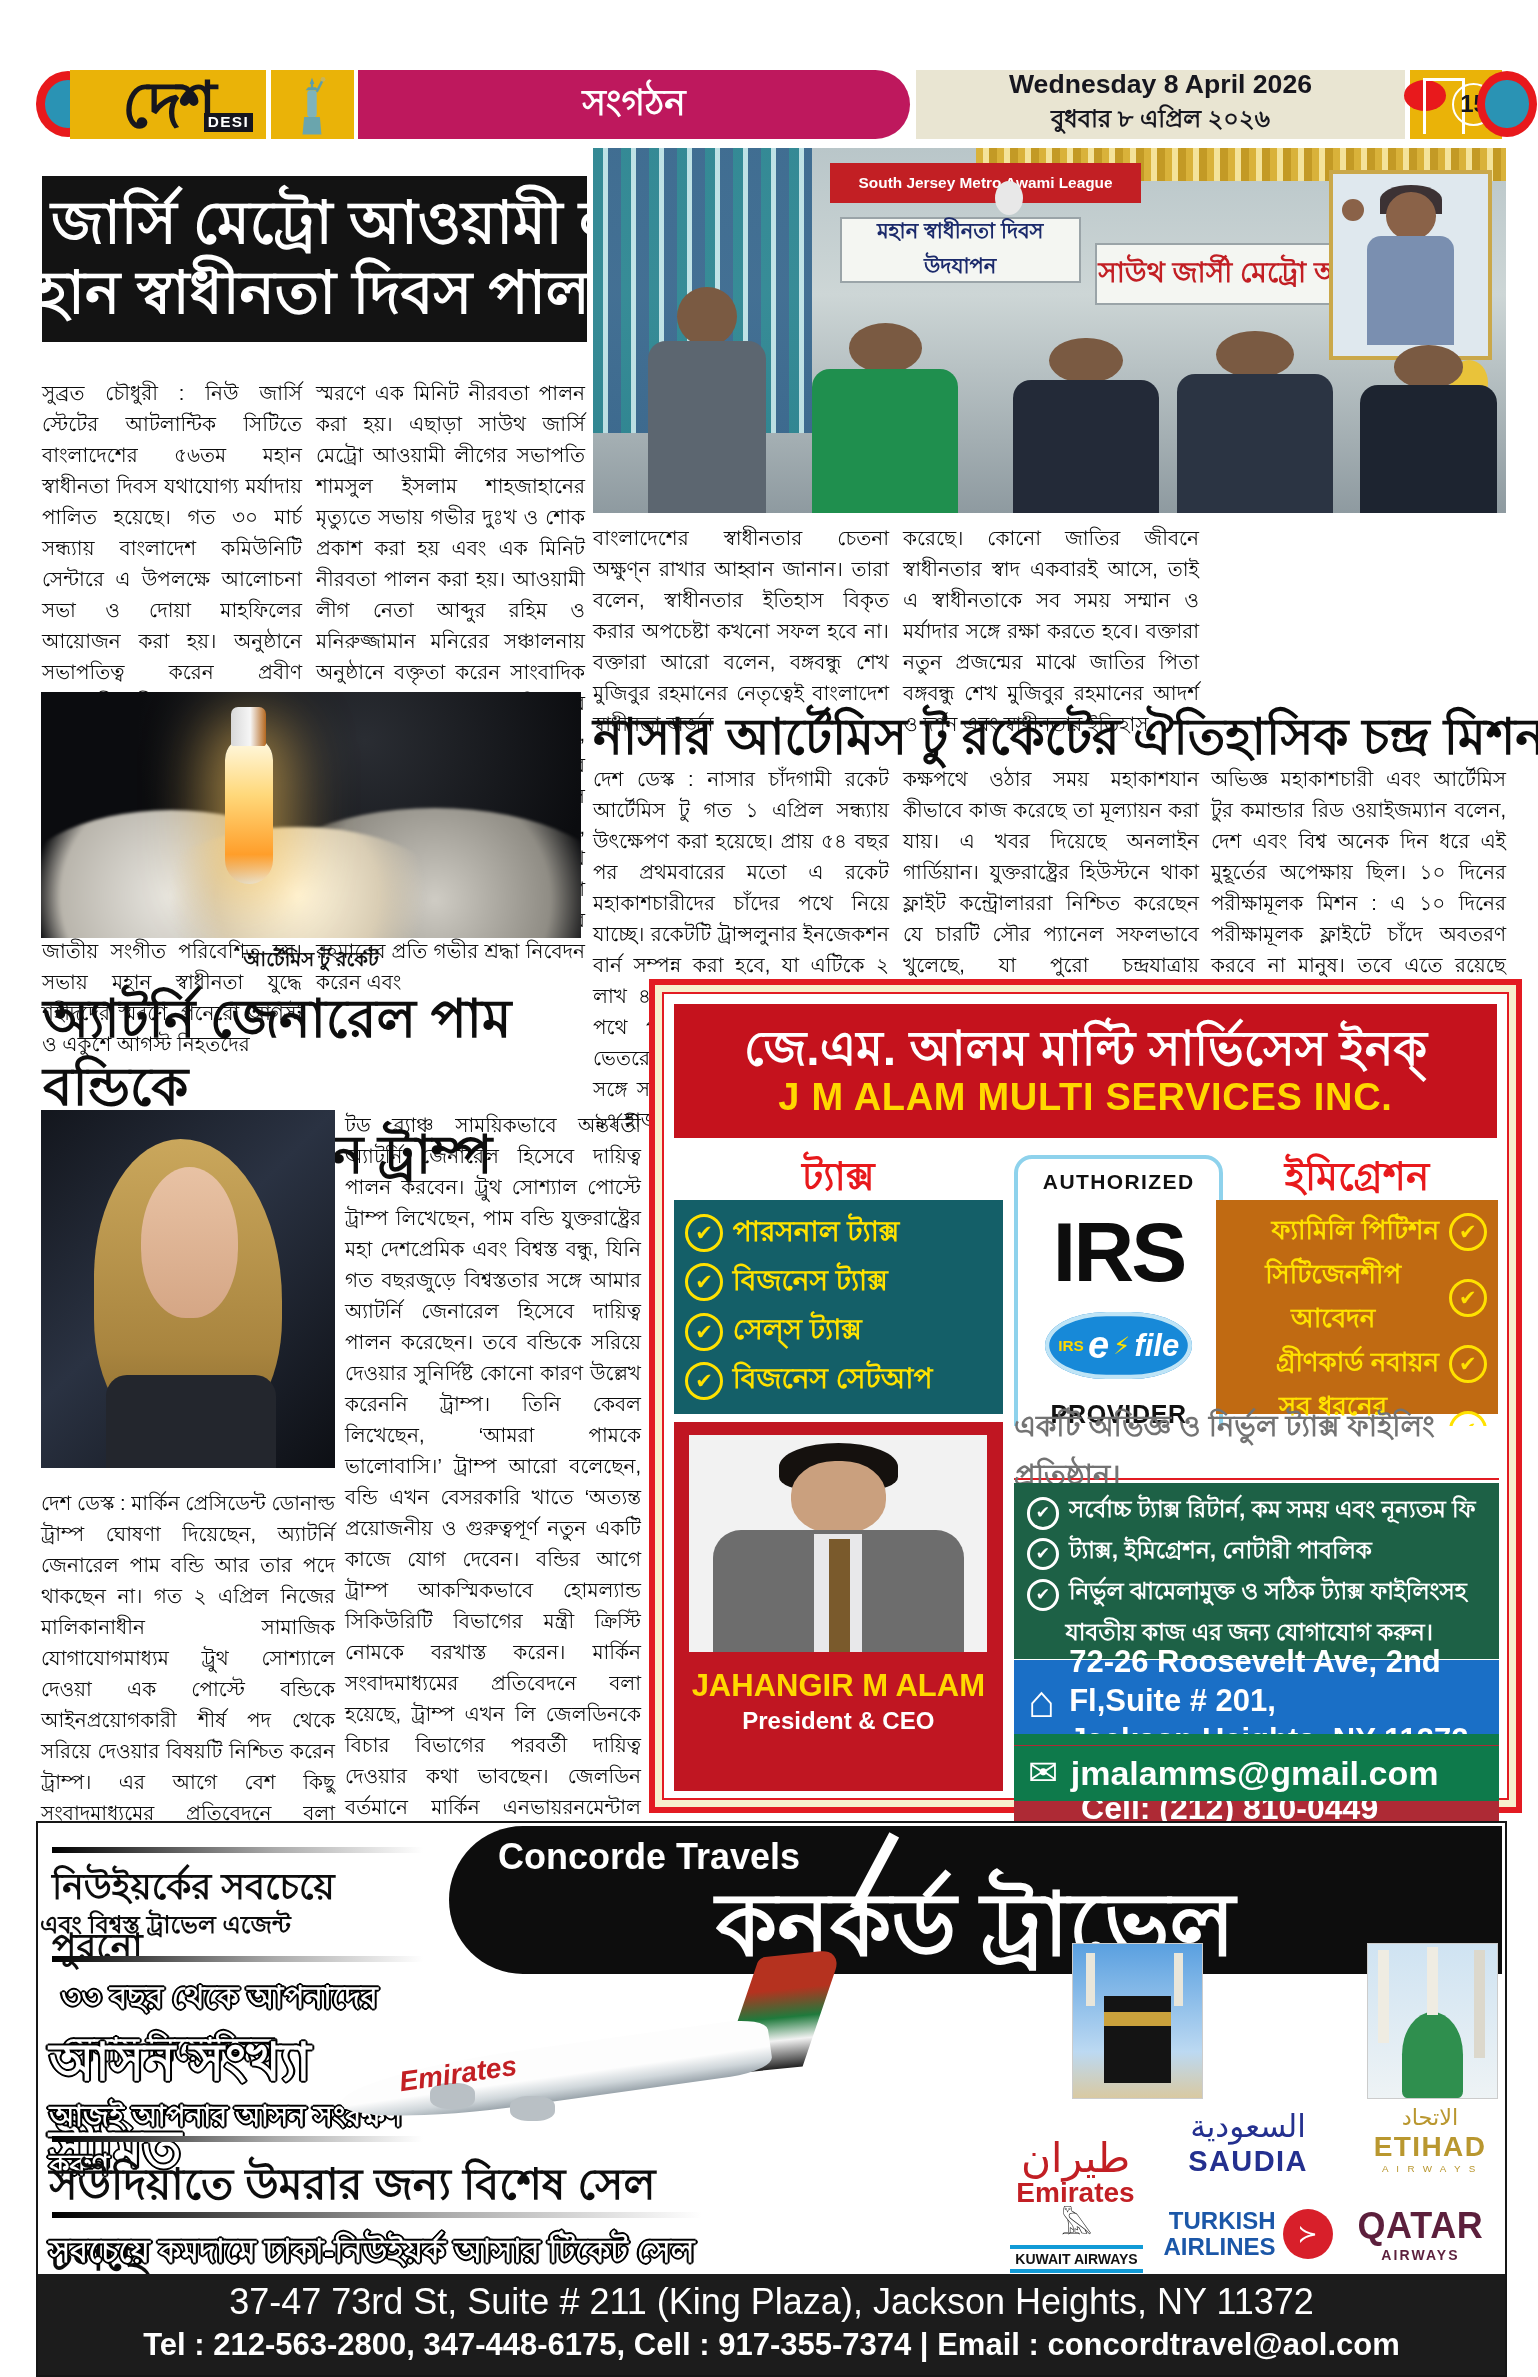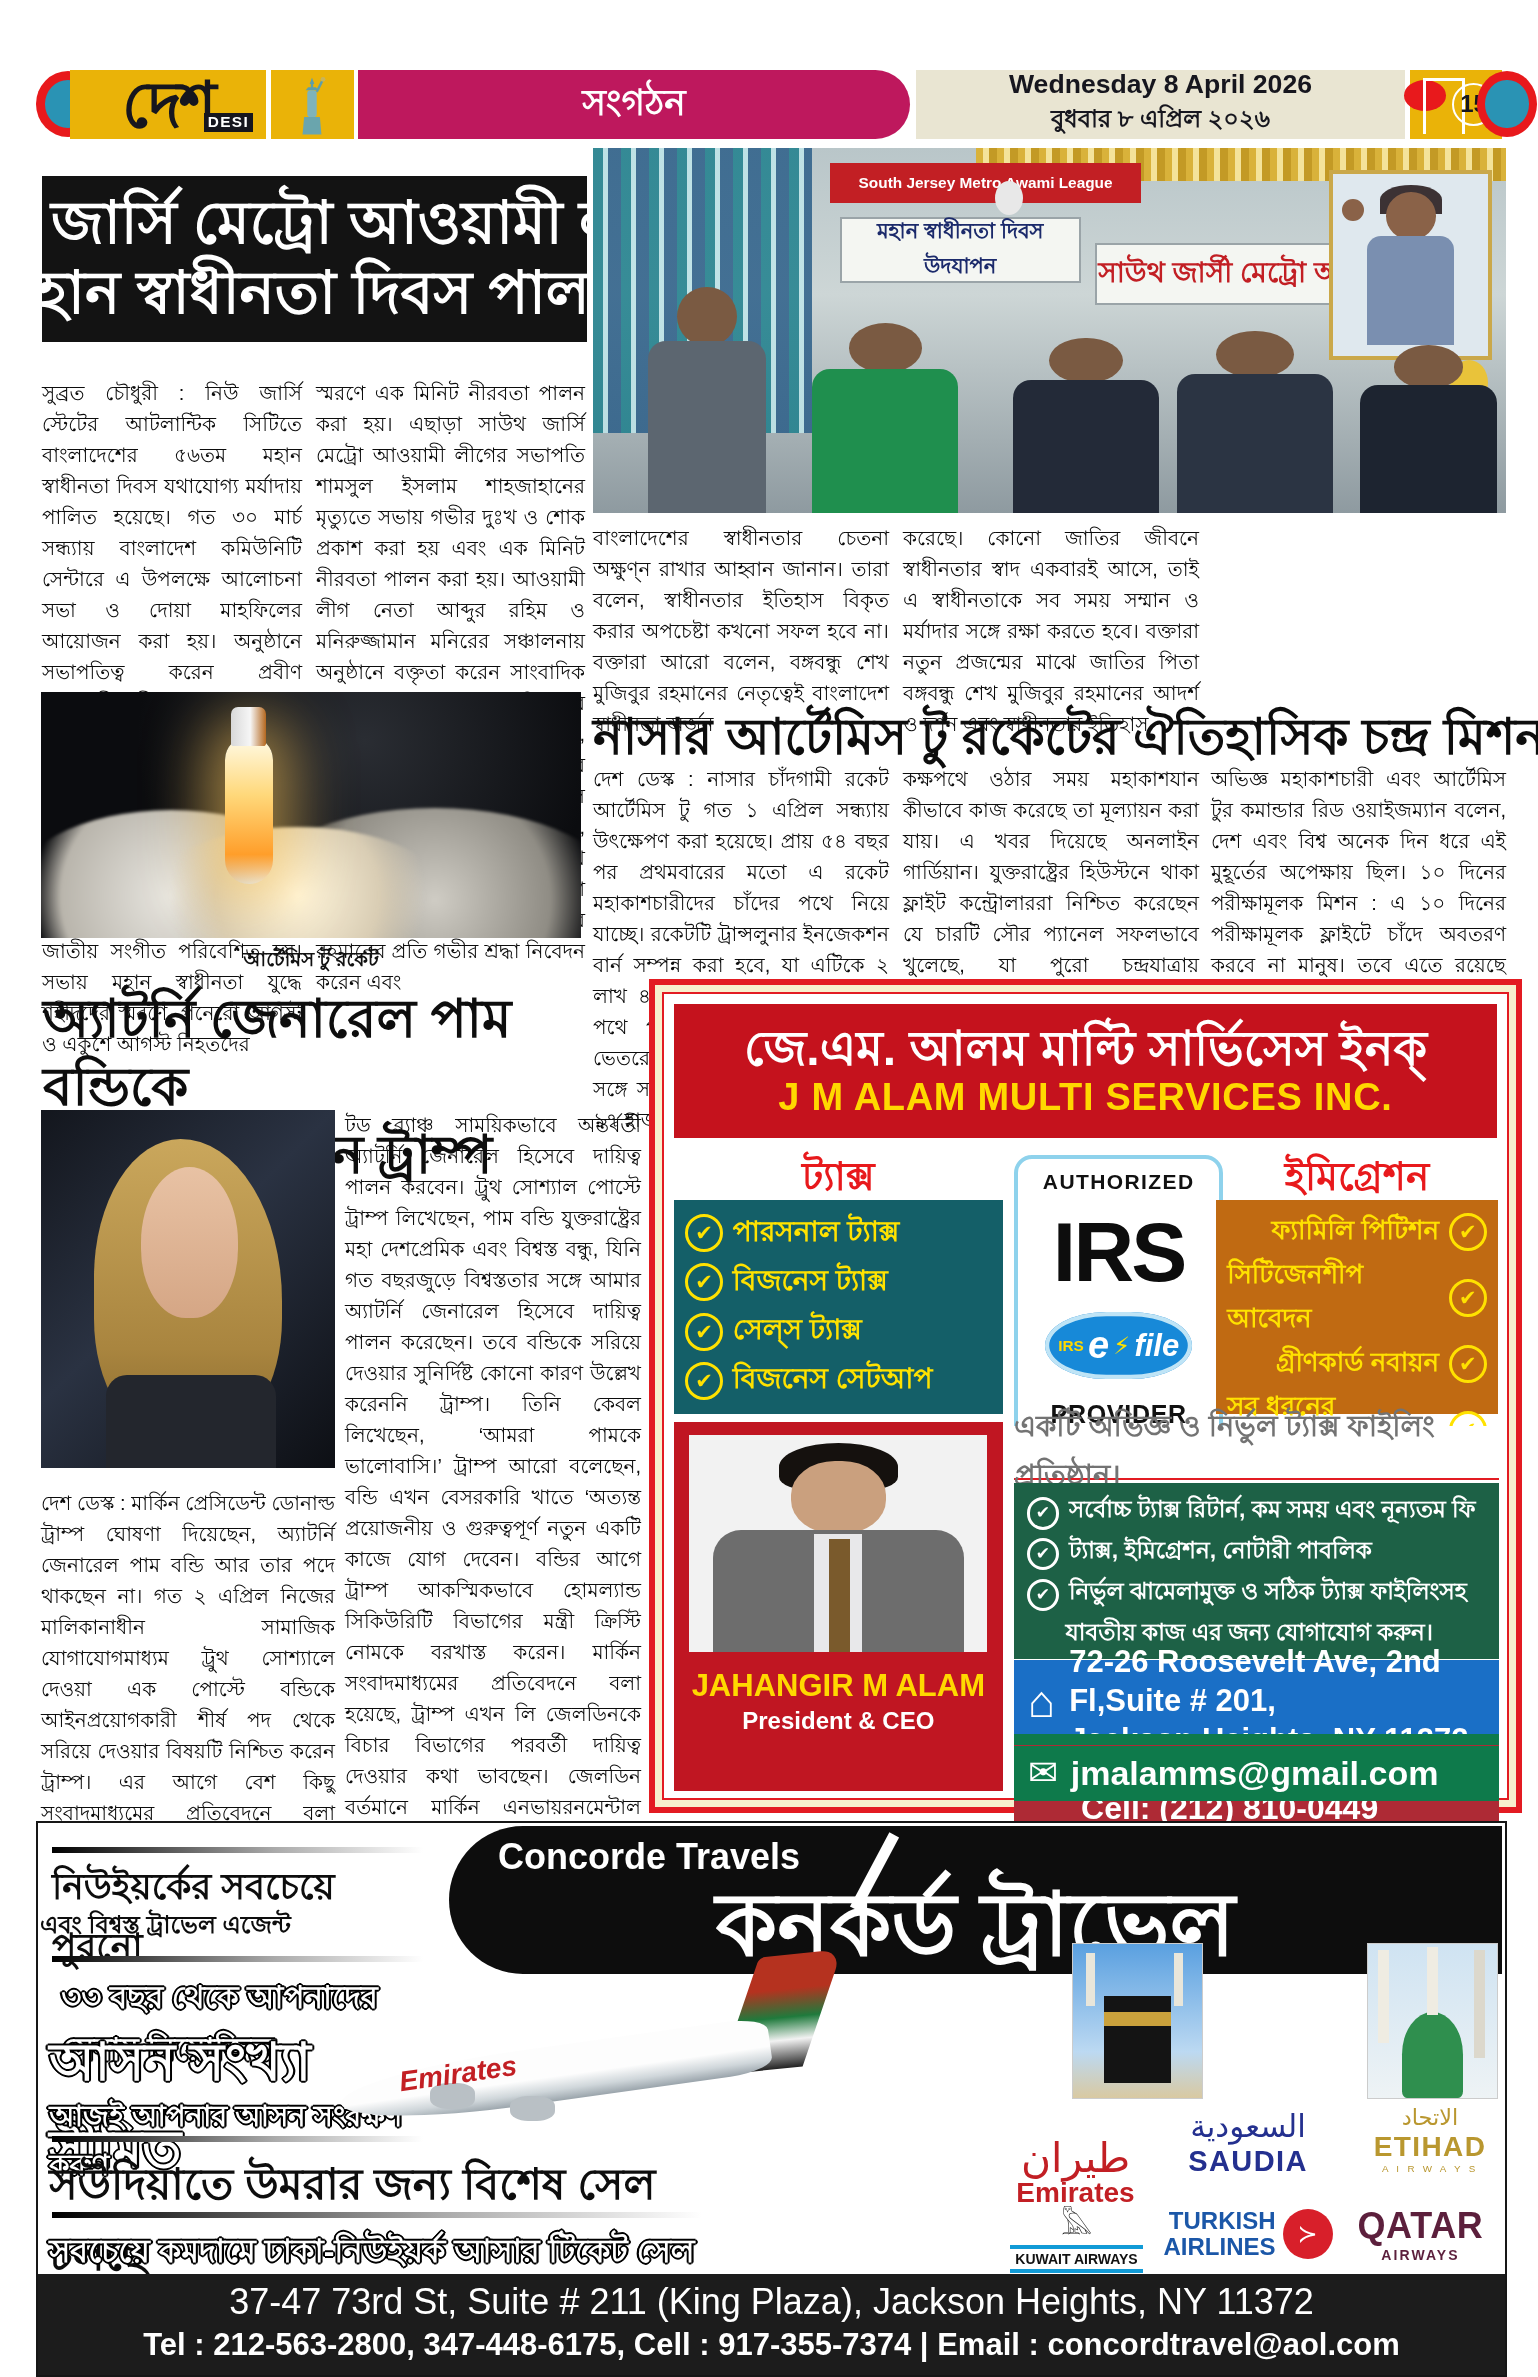--- a/index.html
+++ b/index.html
@@ -269,21 +269,21 @@
         <div class="efile">
           <span class="irs-s">IRS</span>
           <span class="e">e</span>
           <span class="bolt">⚡</span>
           <span class="f">file</span>
         </div>
         <div class="irs-prov">PROVIDER</div>
       </div>
 
       <div class="abs col-title" style="left:552px;top:152px;width:282px;">ইমিগ্রেশন</div>
-      <div class="abs immibox" style="left:552px;top:206px;width:282px;height:214px;padding:9.8px 11.2px;box-sizing:border-box;display:flex;flex-direction:column;justify-content:space-between;">
+      <div class="abs immibox" style="left:552px;top:206px;width:282px;height:214px;padding:9.8px 11.2px;box-sizing:border-box;display:flex;flex-direction:column;justify-content:space-between;text-align:center;">
         <div class="chkrow" style="justify-content:flex-end;font-size:26px;">
             <span>ফ্যামিলি পিটিশন</span>
             <span class="ycheck">✔</span>
           </div>
         <div class="chkrow" style="justify-content:flex-end;font-size:26px;">
             <span>সিটিজেনশীপ আবেদন</span>
             <span class="ycheck">✔</span>
           </div>
         <div class="chkrow" style="justify-content:flex-end;font-size:26px;">
             <span>গ্রীণকার্ড নবায়ন</span>

